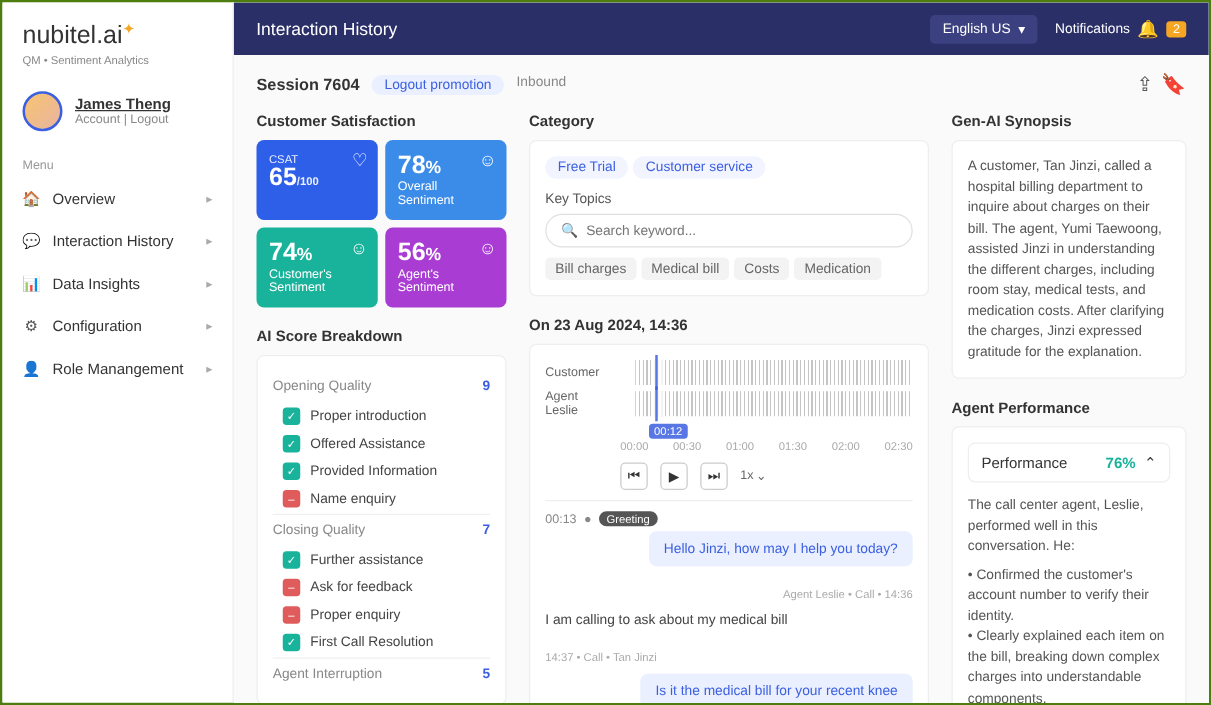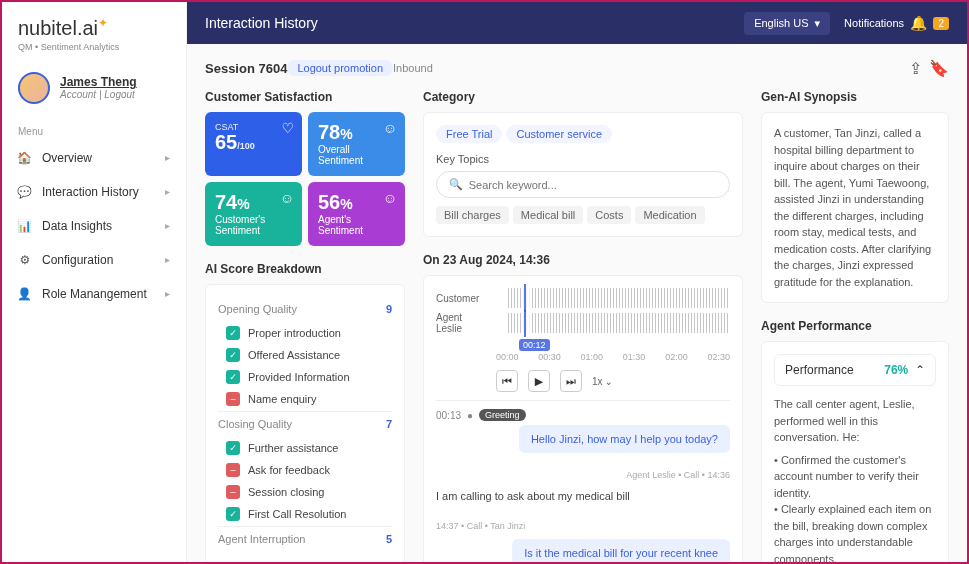--- a/index.html
+++ b/index.html
@@ -1,42 +1,42 @@
 <!DOCTYPE html>
 <html><head>
 <meta charset="utf-8">
 <style>
 * { box-sizing: border-box; margin: 0; padding: 0; }
 body { font-family: -apple-system, BlinkMacSystemFont, "Segoe UI", Arial, sans-serif; font-size: 12px; color: #333; background: #fff; width: 969px; height: 564px; overflow: hidden; }
-.app { display: flex; width: 100%; height: 100%; border: 2px solid #be185d; }
+.app { display: flex; width: 100%; height: 100%; border: 2px solid #4d7c0f; }
 .sidebar { width: 185px; border-right: 1px solid #eee; background: #fff; display: flex; flex-direction: column; }
 .logo-block { padding: 14px 16px 6px; }
 .logo { font-size: 20px; font-weight: 400; color: #333; letter-spacing: 0; }
 .logo .star { color: #f5a623; font-size: 12px; vertical-align: super; }
 .tagline { font-size: 9px; color: #888; margin-top: 2px; }
 .user-block { display: flex; align-items: center; padding: 14px 16px; gap: 10px; }
 .avatar { width: 32px; height: 32px; border-radius: 50%; background: linear-gradient(135deg,#f8c471,#e8b4a0); border: 2px solid #3b5fe0; }
 .user-name { font-size: 12px; font-weight: 600; color: #333; text-decoration: underline; }
-.user-sub { font-size: 10px; color: #888; font-style: italic; }
+.user-sub { font-size: 10px; color: #888; }
 .menu-label { font-size: 10px; color: #999; padding: 8px 16px 4px; }
 .sidebar-item { display: flex; align-items: center; padding: 10px 16px; cursor: pointer; font-size: 12px; color: #333; justify-content: space-between; }
 .sidebar-item .left { display: flex; align-items: center; gap: 10px; }
 .sidebar-item .caret { color: #aaa; font-size: 10px; }
 .si-icon { width: 14px; height:14px; display:inline-flex; align-items:center; justify-content:center; color:#555; }
 .main { flex: 1; display: flex; flex-direction: column; overflow: hidden; }
 .topbar { background: #2a2f68; color: #fff; display: flex; align-items: center; justify-content: space-between; padding: 0 18px; height: 42px; }
 .topbar-title { font-size: 14px; font-weight: 500; }
 .topbar-right { display: flex; align-items: center; gap: 14px; }
 .lang-sel { background: #3b4080; border-radius: 4px; padding: 5px 10px; font-size: 11px; display: flex; align-items: center; gap: 6px; cursor:pointer;}
 .notif { display: flex; align-items: center; gap: 6px; font-size: 11px; cursor:pointer;}
 .notif .badge { background: #f5a623; color: #fff; border-radius: 3px; padding: 1px 5px; font-size: 10px; }
 .bell { font-size: 14px; }
 .content { flex: 1; padding: 14px 18px; overflow-y: auto; background: #fafafa; }
 .session-row { display: flex; align-items: center; justify-content: space-between; margin-bottom: 12px; }
-.session-left { display: flex; align-items: center; }
+.session-left { display: flex; gap: 10px; }
 .session-title { font-size: 13px; font-weight: 700; }
 .tag-blue { color: #3b5fe0; background: #eaf0ff; padding: 2px 10px; border-radius: 12px; font-size: 11px; }
 .tag-plain { color: #888; font-size: 11px; }
 .icon-btn { width: 20px; height: 20px; display:inline-flex; align-items:center; justify-content:center; color:#555; cursor:pointer; font-size:16px;}
 .cols { display: grid; grid-template-columns: 200px 320px 1fr; gap: 18px; align-items: start; }
 .section-h { font-size: 12px; font-weight: 700; margin-bottom: 8px; color:#333;}
 .csat-grid { display: grid; grid-template-columns: 1fr 1fr; gap: 6px; }
 .csat-card { border-radius: 6px; padding: 10px; color: #fff; position: relative; min-height: 56px; }
 .csat-card .big { font-size: 20px; font-weight: 700; line-height:1;}
 .csat-card .sm { font-size: 9px; opacity: .9; }
@@ -226,21 +226,21 @@
               <div class="score-item">
                 <span class="mark ok">✓</span>
                 <span>Further assistance</span>
               </div>
               <div class="score-item">
                 <span class="mark bad">–</span>
                 <span>Ask for feedback</span>
               </div>
               <div class="score-item">
                 <span class="mark bad">–</span>
-                <span>Session closing</span>
+                <span>Proper enquiry</span>
               </div>
               <div class="score-item">
                 <span class="mark ok">✓</span>
                 <span>First Call Resolution</span>
               </div>
               <div class="score-group">
                 <span class="score-group-title">Agent Interruption</span>
                 <span class="score-group-num">5</span>
               </div>
             </div>

